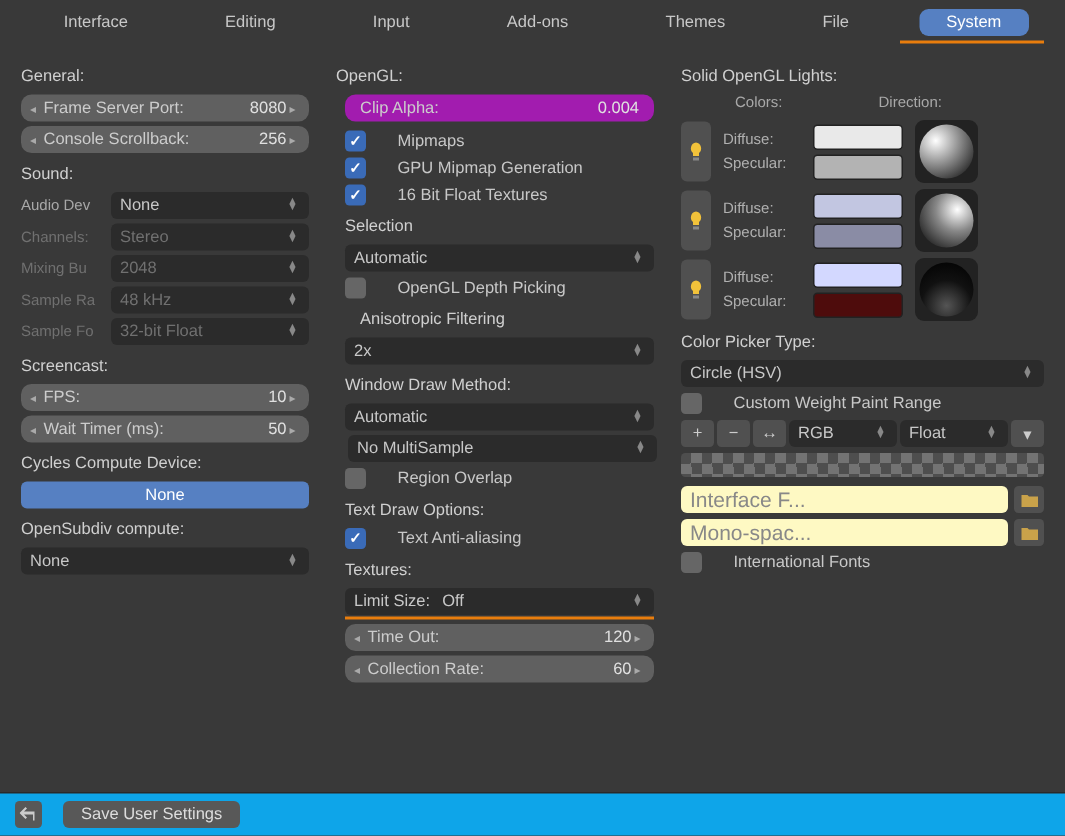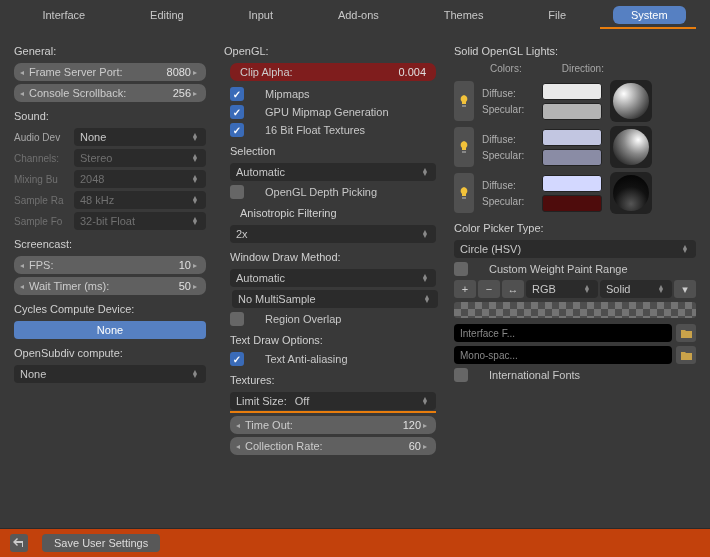--- a/index.html
+++ b/index.html
@@ -27,38 +27,38 @@
 .dd-arrows { width: 10px; color: #888; font-size: 7px; line-height: 4px; text-align: center; }
 .dd-arrows::before { content: "▲"; display: block; }
 .dd-arrows::after { content: "▼"; display: block; }
 .dropdown.disabled .dd-val { color: #707070; }
 .button-wide { background: #5680c2; color: #fff; text-align: center; padding: 3px; border-radius: 4px; margin-bottom: 6px; }
 .cb-row { display: flex; align-items: center; gap: 21px; margin: 4px 0 4px 6px; }
 .checkbox { width: 14px; height: 14px; border-radius: 3px; background: #666; display: flex; align-items: center; justify-content: center; }
 .checkbox.checked { background: #3a6bb8; }
 .checkbox.checked::after { content: "✓"; color: #fff; font-size: 10px; font-weight: bold; }
 .cb-label { color: #c8c8c8; }
-.clip-row { display: flex; background: #7f1d1d; border-radius: 7px; padding: 2px 8px; height: 18px; align-items: center; margin: 4px 0 6px 6px; }
-.lights-header { display: flex; margin-left: 36px; gap: 40px; margin-bottom: 6px; font-size: 10px; color: #a8a8a8; }
+.clip-row { display: flex; background: #a21caf; border-radius: 7px; padding: 2px 8px; height: 18px; align-items: center; margin: 4px 0 6px 6px; }
+.lights-header { display: flex; margin-left: 36px; gap: 64px; margin-bottom: 6px; font-size: 10px; color: #a8a8a8; }
 .light-row { display: flex; align-items: center; margin-bottom: 4px; gap: 8px; }
 .bulb-btn { width: 20px; height: 40px; background: #505050; border-radius: 4px; display: flex; align-items: center; justify-content: center; }
 .bulb { width: 12px; height: 14px; }
 .light-labels { display: flex; flex-direction: column; gap: 5px; width: 52px; }
 .light-label { color: #b0b0b0; font-size: 10px; }
 .swatches { display: flex; flex-direction: column; gap: 3px; }
 .swatch { width: 60px; height: 17px; border-radius: 3px; border: 1px solid #222; }
 .sphere-wrap { width: 42px; height: 42px; background: #222; border-radius: 6px; display: flex; align-items: center; justify-content: center; }
 .sphere { width: 36px; height: 36px; border-radius: 50%; }
 .icon-row { display: flex; gap: 2px; margin: 4px 0; align-items: center; }
 .icon-btn { width: 22px; height: 18px; background: #505050; border-radius: 3px; display: flex; align-items: center; justify-content: center; color: #ccc; font-size: 11px; }
 .checker { height: 16px; background: repeating-conic-gradient(#737373 0% 25%, #4e4e4e 0% 50%) 0 0/14px 14px; border-radius: 3px; margin-bottom: 6px; }
 .file-row { display: flex; align-items: center; gap: 4px; margin-bottom: 4px; }
-.file-field { flex: 1; background: #000000; border-radius: 4px; padding: 2px 6px; height: 18px; color: #888; font-size: 10px; display: flex; align-items: center; }
+.file-field { flex: 1; background: #fef9c3; border-radius: 4px; padding: 2px 6px; height: 18px; color: #888; font-size: 14px; display: flex; align-items: center; }
 .folder-btn { width: 20px; height: 18px; background: #505050; border-radius: 3px; display: flex; align-items: center; justify-content: center; }
-.footer { position: absolute; bottom: 0; left: 0; right: 0; background: #c2410c; padding: 5px 10px; display: flex; align-items: center; gap: 14px; border-top: 1px solid #2a2a2a; }
+.footer { position: absolute; bottom: 0; left: 0; right: 0; background: #0ea5e9; padding: 5px 10px; display: flex; align-items: center; gap: 14px; border-top: 1px solid #2a2a2a; }
 .footer-icon { width: 18px; height: 18px; background: #585858; border-radius: 3px; display: flex; align-items: center; justify-content: center; }
 .footer-btn { background: #585858; padding: 3px 12px; border-radius: 4px; color: #ddd; }
 .orange-uline { height: 2px; background: #e87d0d; margin: 1px 0 3px 6px; }
 </style>
 </head>
 <body>
 
 <div class="tabs">
   <div class="tab">Interface</div>
   <div class="tab">Editing</div>
@@ -302,21 +302,21 @@
 
     <div class="icon-row">
       <div class="icon-btn">+</div>
       <div class="icon-btn">−</div>
       <div class="icon-btn">↔</div>
       <div class="dropdown" style="flex:1">
           <span class="dd-val">RGB</span>
           <span class="dd-arrows"></span>
         </div>
       <div class="dropdown" style="flex:1">
-          <span class="dd-val">Solid</span>
+          <span class="dd-val">Float</span>
           <span class="dd-arrows"></span>
         </div>
       <div class="icon-btn">▾</div>
     </div>
     <div class="checker"></div>
 
     <div class="file-row">
       <div class="file-field">Interface F...</div>
       <div class="folder-btn">
           <svg width="13" height="11" viewBox="0 0 13 11">

